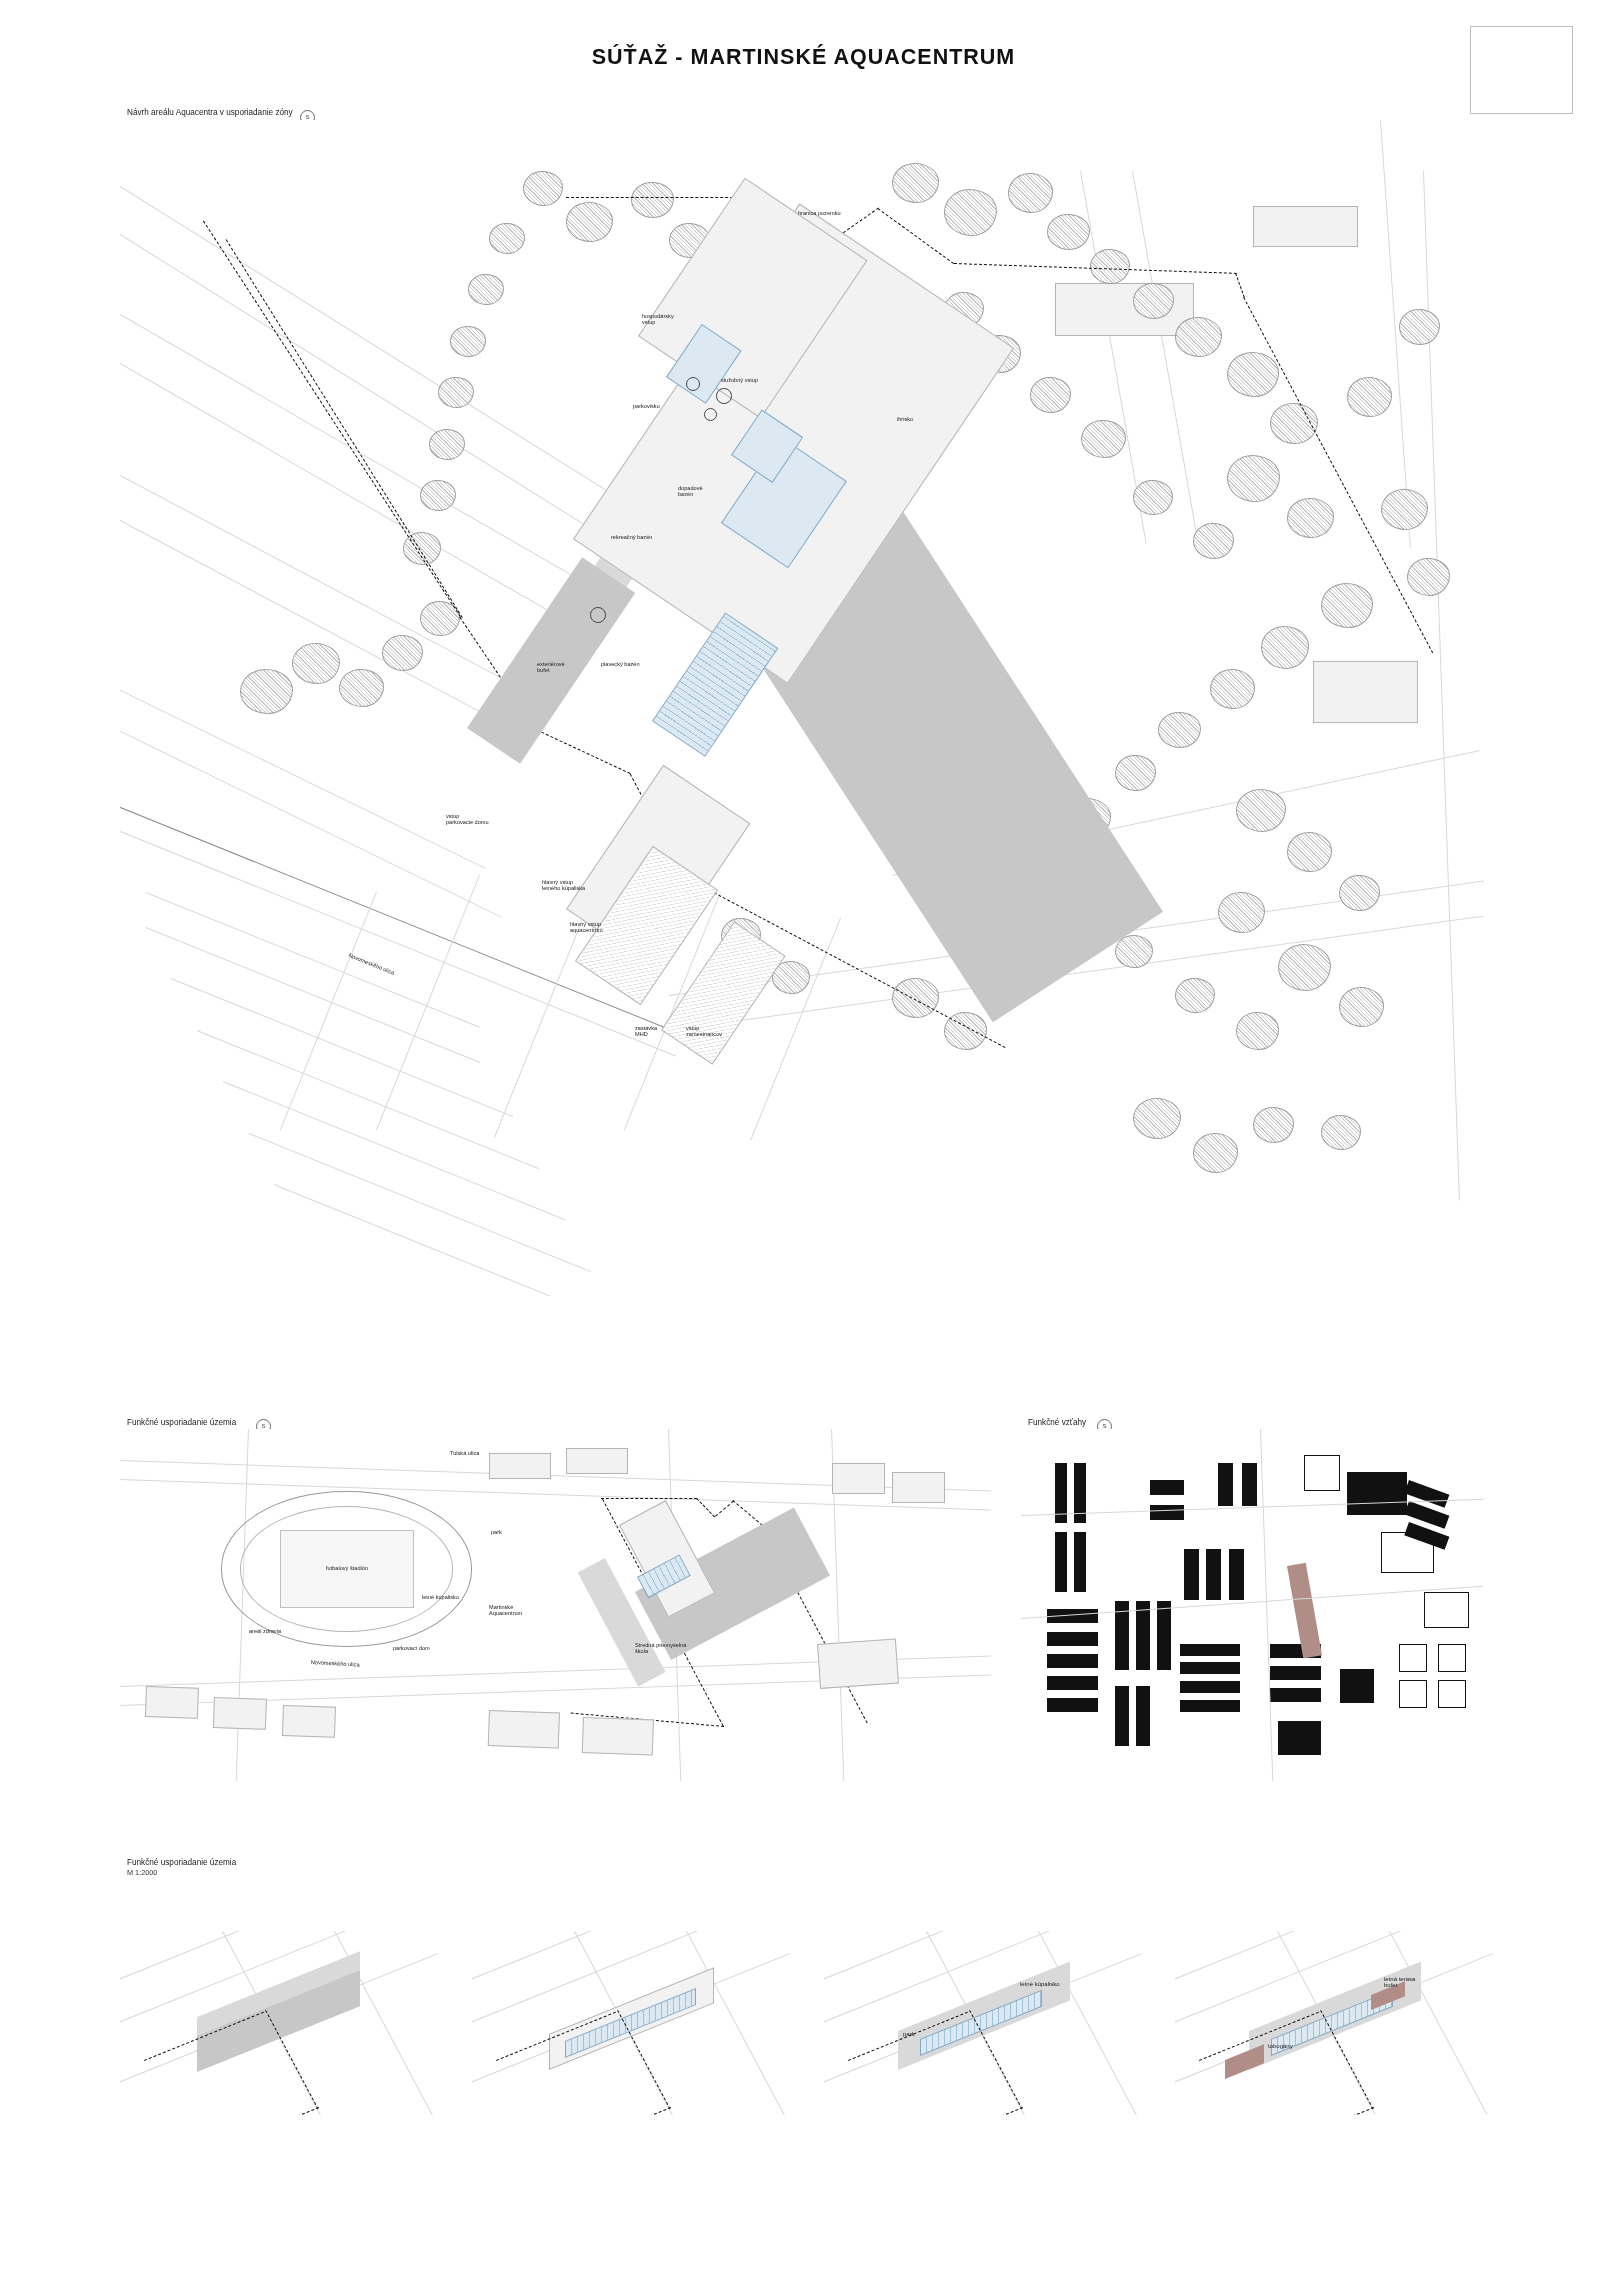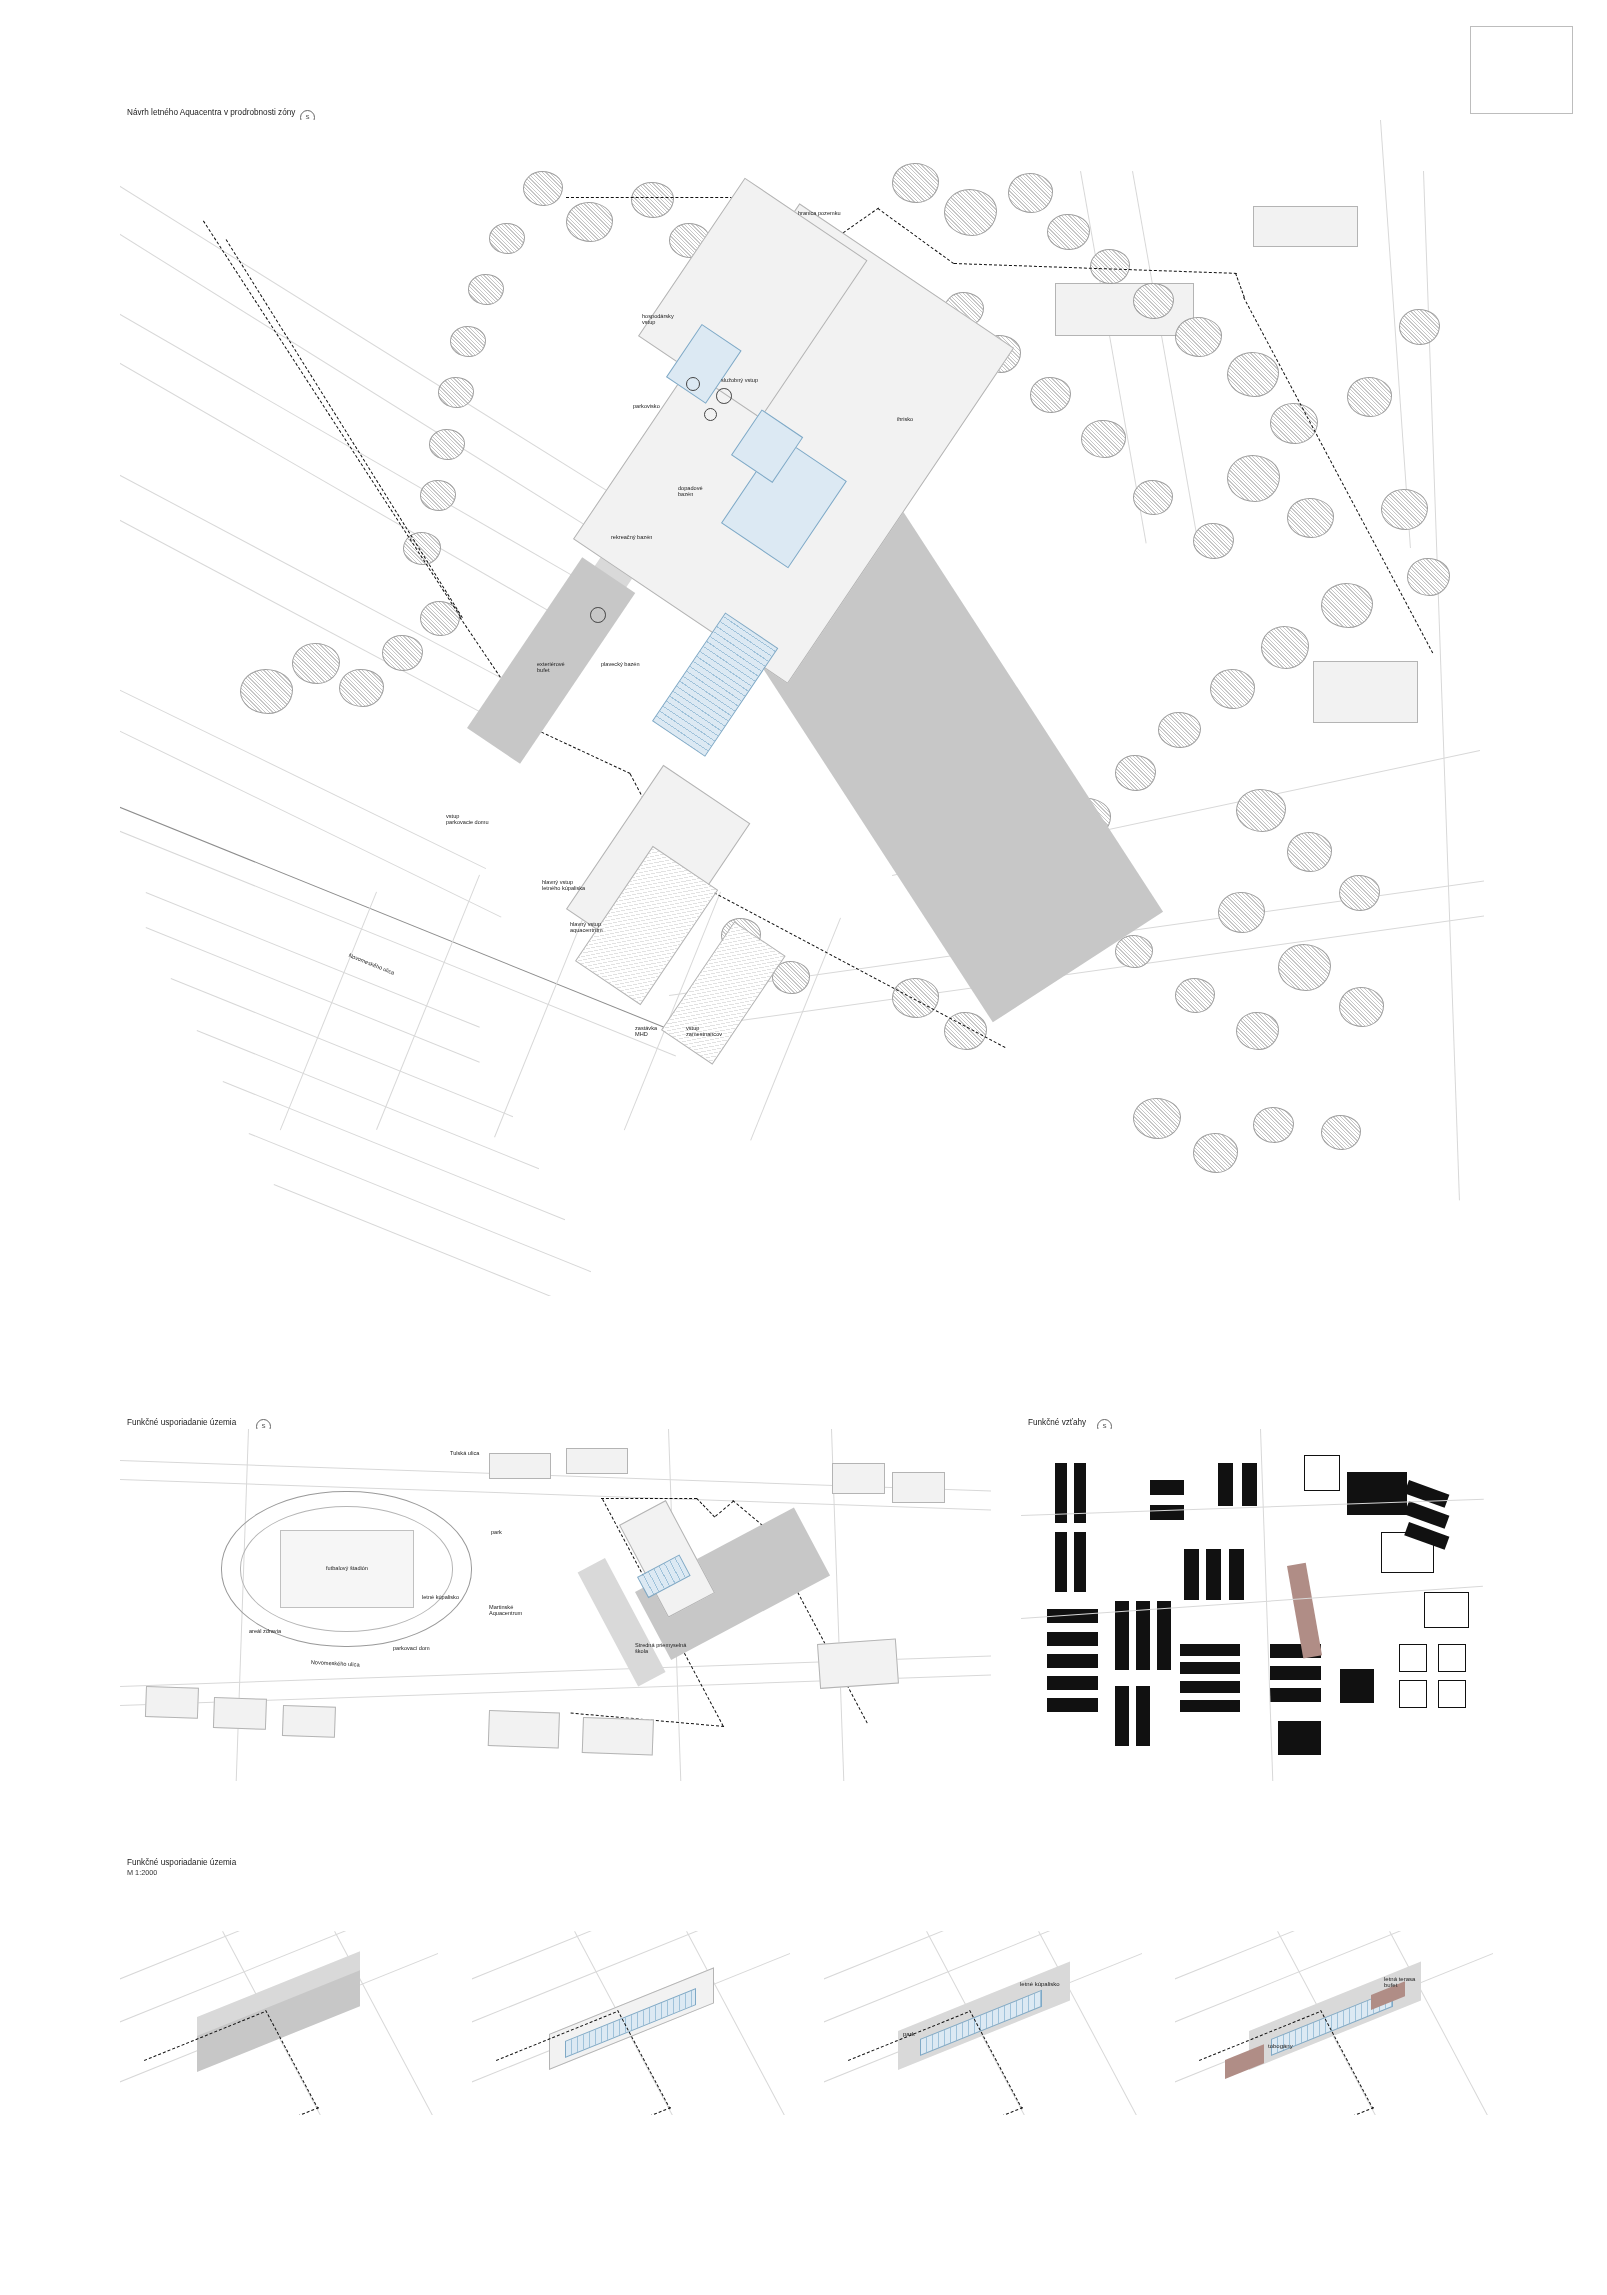--- a/index.html
+++ b/index.html
@@ -67,25 +67,26 @@
   .axrow{position:absolute;left:120px;top:1931px;width:1364px;height:283px;}
   .axo{position:absolute;top:0;width:318px;height:184px;overflow:hidden;}
   .axdash{position:absolute;height:0;border-top:1.1px dashed #111;transform-origin:0 0;}
 </style>
 </head>
 <body>
 
 <div class="sheet">
 
   <div class="title-wrap">
+    <div class="title">SÚŤAŽ  -   MARTINSKÉ AQUACENTRUM</div>
   </div>
   <div class="corner-box"></div>
 
   <div class="cap" style="left:127px;top:108px;">
-    <div class="l1">Návrh letného Aquacentra v prodrobnosti zóny</div>
+    <div class="l1">Návrh areálu Aquacentra v usporiadanie zóny</div>
     <div class="l2">M 1:500</div>
   </div>
   <div class="northmark" style="left:300px;top:110px;">S</div>
 
   <div class="panel1">
 
     <div class="p1-bg">
       <div class="ln d" style="left:-51px;top:34px;width:652px;transform:rotate(32deg);"></div>
       <div class="ln d" style="left:-51px;top:82px;width:652px;transform:rotate(32deg);"></div>
       <div class="ln d" style="left:-69px;top:154px;width:601px;transform:rotate(30deg);"></div>

